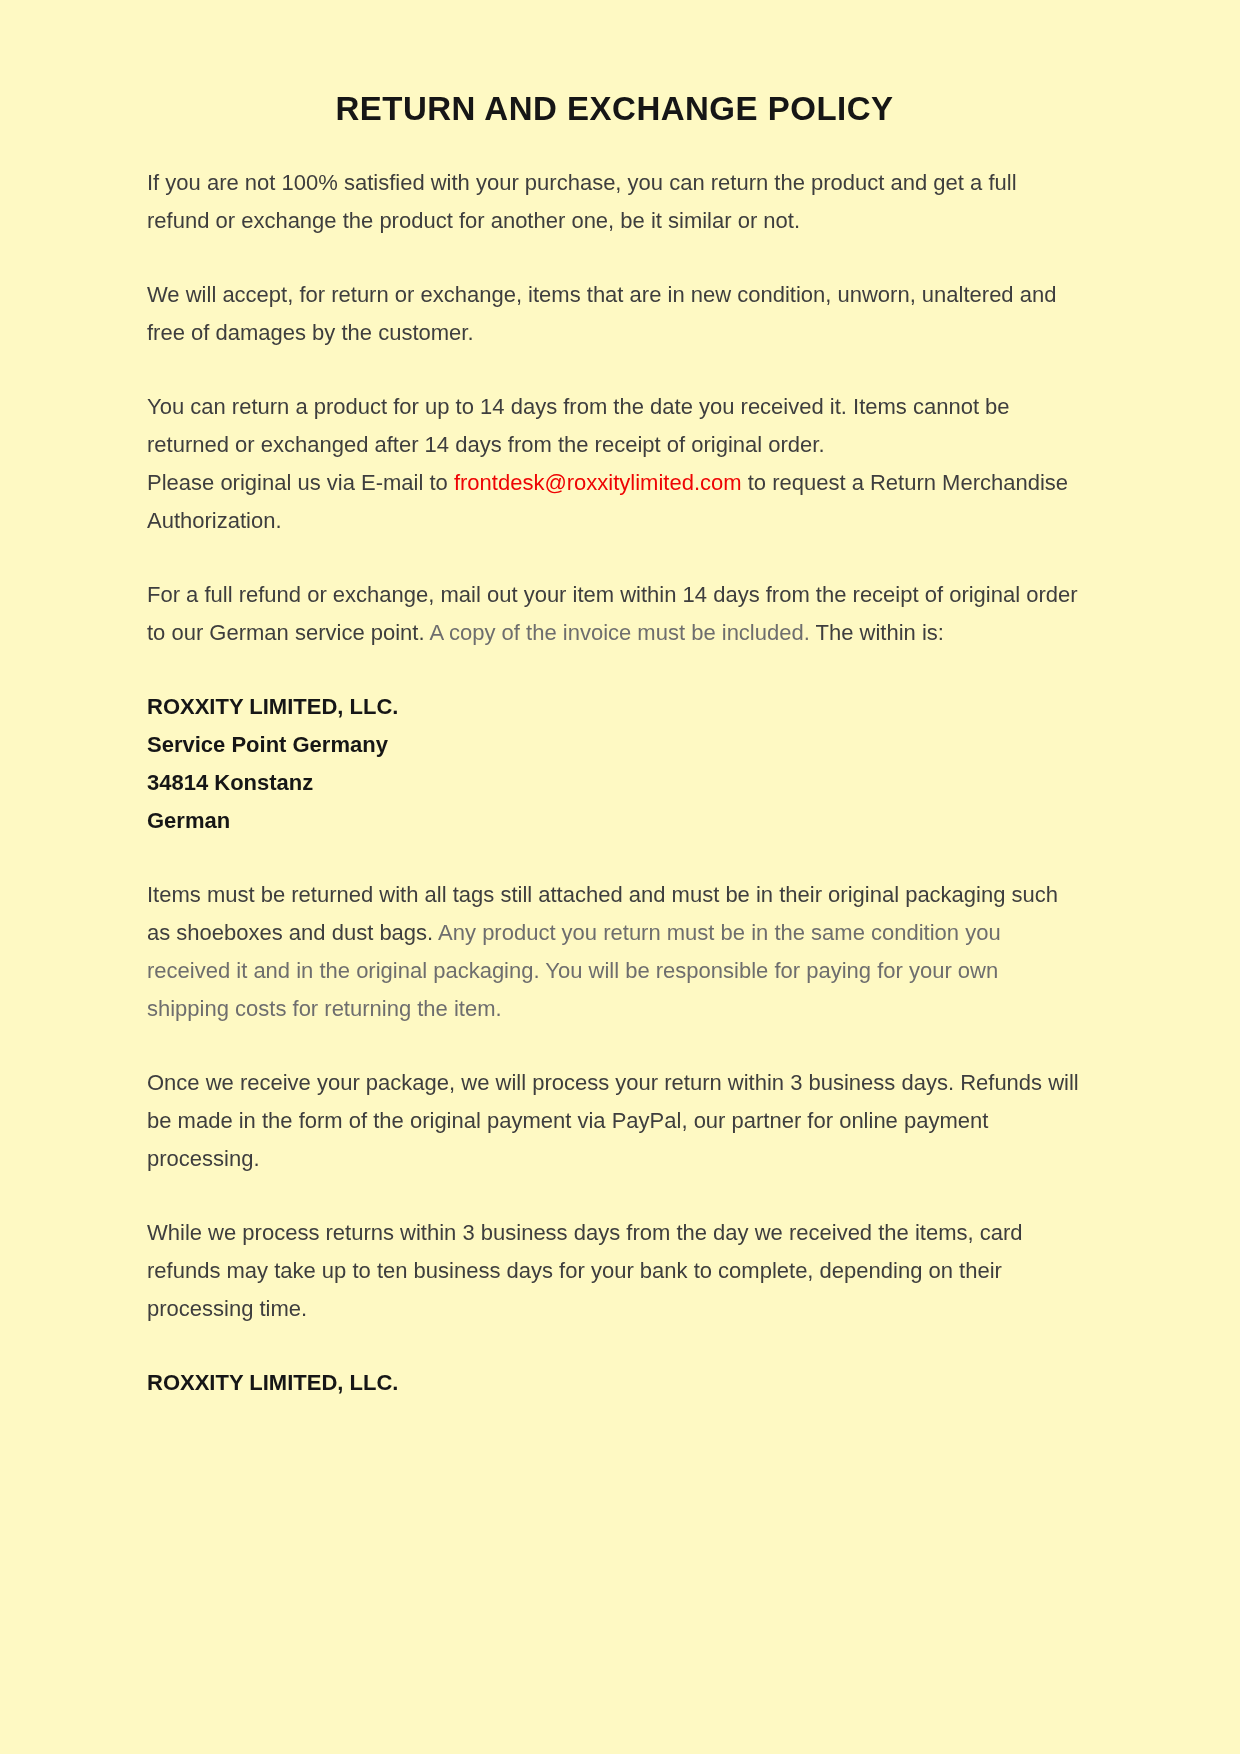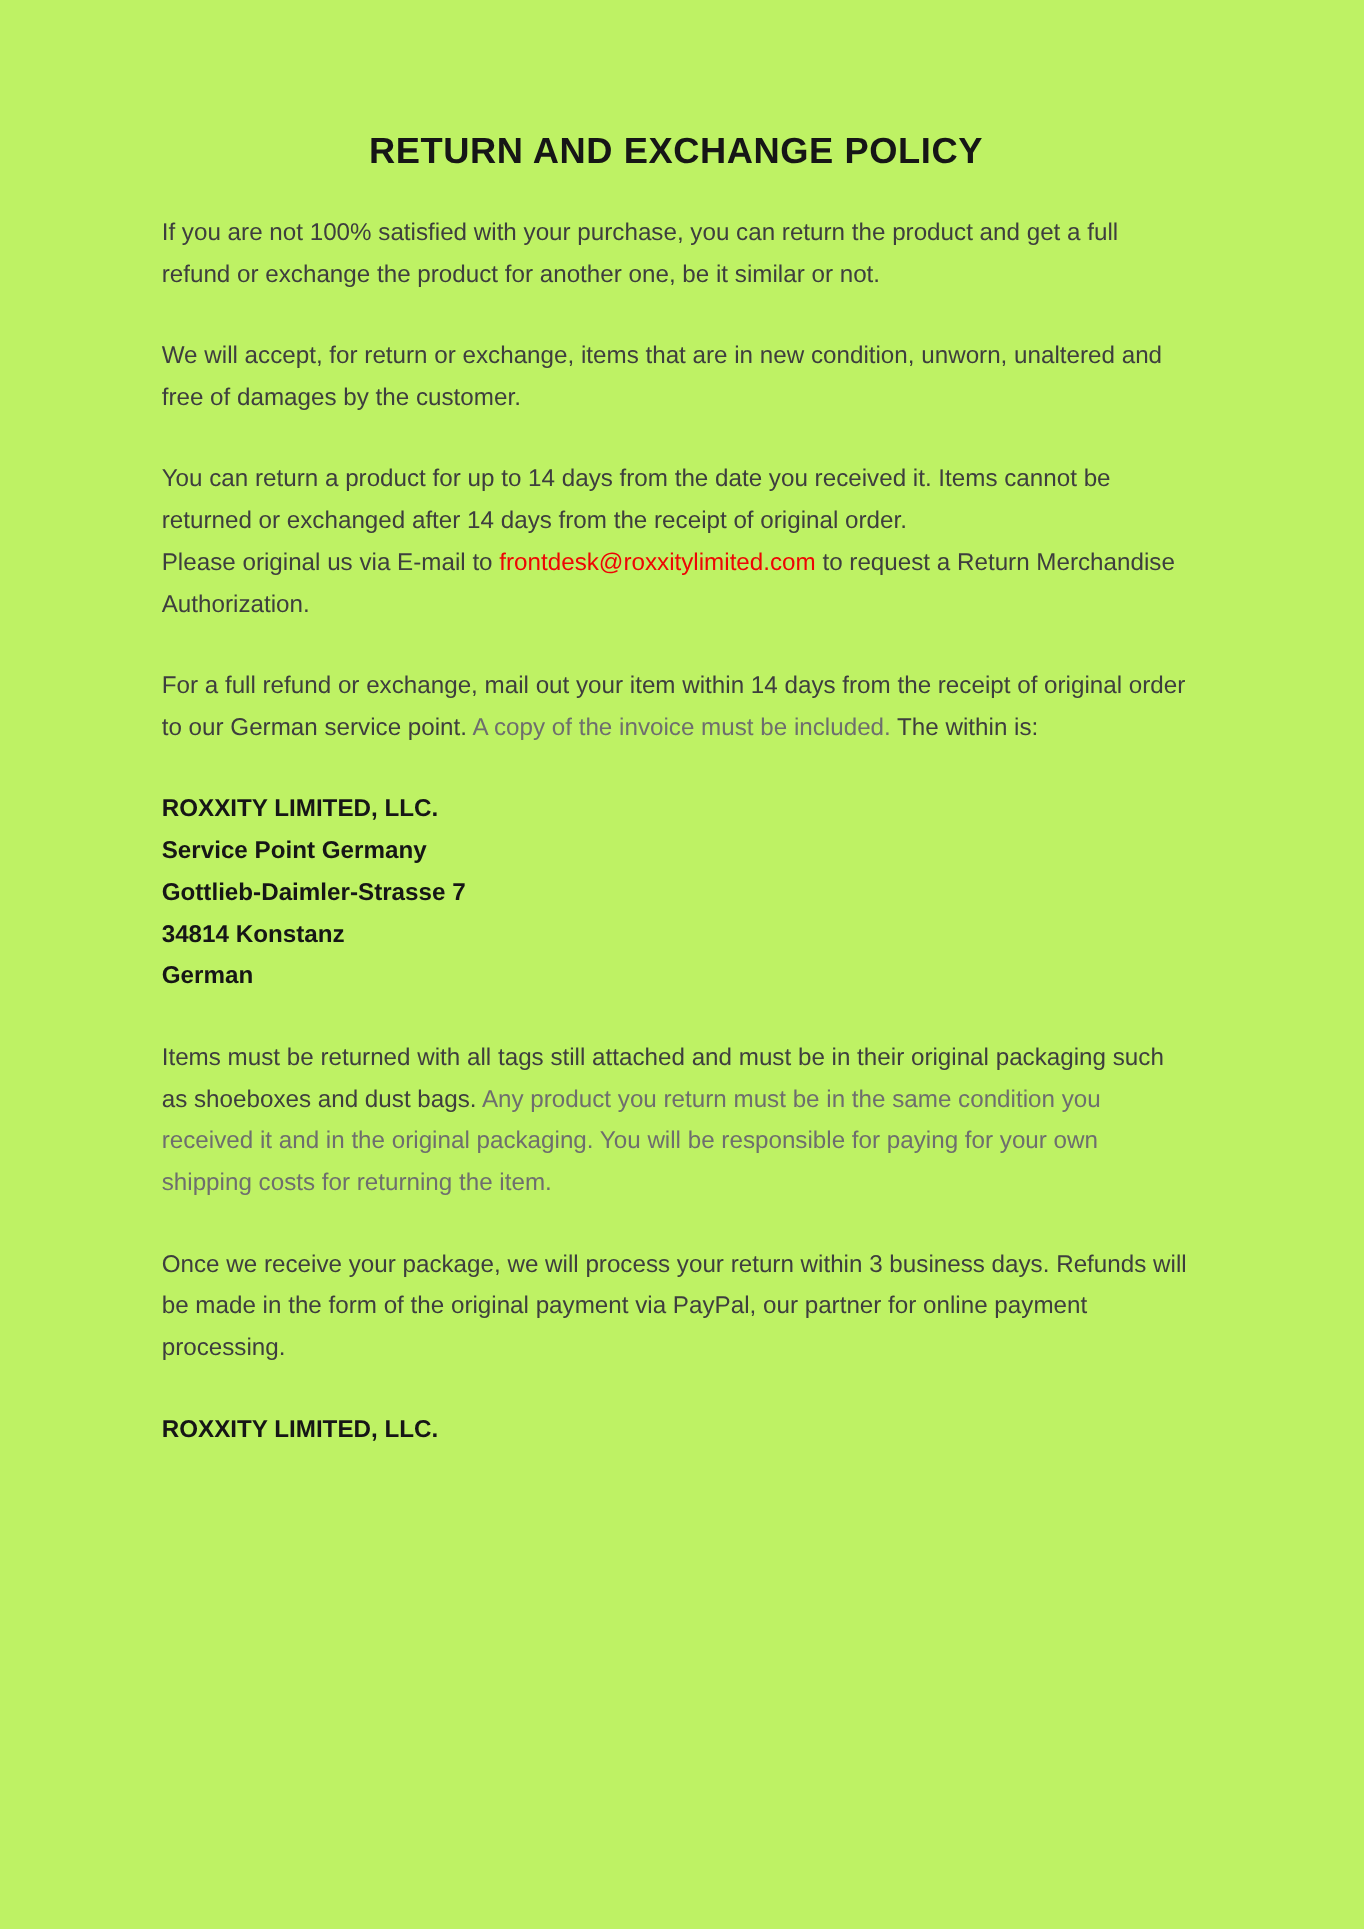--- a/index.html
+++ b/index.html
@@ -5,23 +5,23 @@
   html, body {
     margin: 0;
     padding: 0;
     background: #ffffff;
   }
   .page {
     position: relative;
     width: 1240px;
     height: 1754px;
     margin: 0 auto;
-    background: #bef264;
+    background: #fef9c3;
     box-sizing: border-box;
-    padding: 115px 158px 0 147px;
+    padding: 87px 158px 0 147px;
     font-family: "Liberation Sans", "DejaVu Sans", sans-serif;
     font-size: 22px;
     line-height: 38px;
     color: #3e3e3e;
     overflow: hidden;
   }
   .doc-title {
     font-size: 33px;
     line-height: 44px;
     font-weight: bold;
@@ -73,31 +73,33 @@
     <span>Please original us via E-mail to </span><a class="email-link">frontdesk@roxxitylimited.com</a><span> to request a Return Merchandise Authorization.</span>
   </p>
 
   <p class="body-para">
     <span>For a full refund or exchange, mail out your item within 14 days from the receipt of original order to our German service point. </span><span class="muted">A copy of the invoice must be included. </span><span>The within is:</span>
   </p>
 
   <div class="address-block">
     <div>ROXXITY LIMITED, LLC.</div>
     <div>Service Point Germany</div>
-    <div>Gottlieb-Daimler-Strasse 7</div>
     <div>34814 Konstanz</div>
     <div>German</div>
   </div>
 
   <p class="body-para">
     <span>Items must be returned with all tags still attached and must be in their original packaging such as shoeboxes and dust bags. </span><span class="muted">Any product you return must be in the same condition you received it and in the original packaging. You will be responsible for paying for your own shipping costs for returning the item.</span>
   </p>
 
   <p class="body-para">
     <span>Once we receive your package, we will process your return within 3 business days. Refunds will be made in the form of the original payment via PayPal, our partner for online payment processing.</span>
   </p>
 
+  <p class="body-para">
+    <span>While we process returns within 3 business days from the day we received the items, card refunds may take up to ten business days for your bank to complete, depending on their processing time.</span>
+  </p>
 
   <p class="signature">
     <span>ROXXITY LIMITED, LLC.</span>
   </p>
 
 </div>
 
 </body></html>

